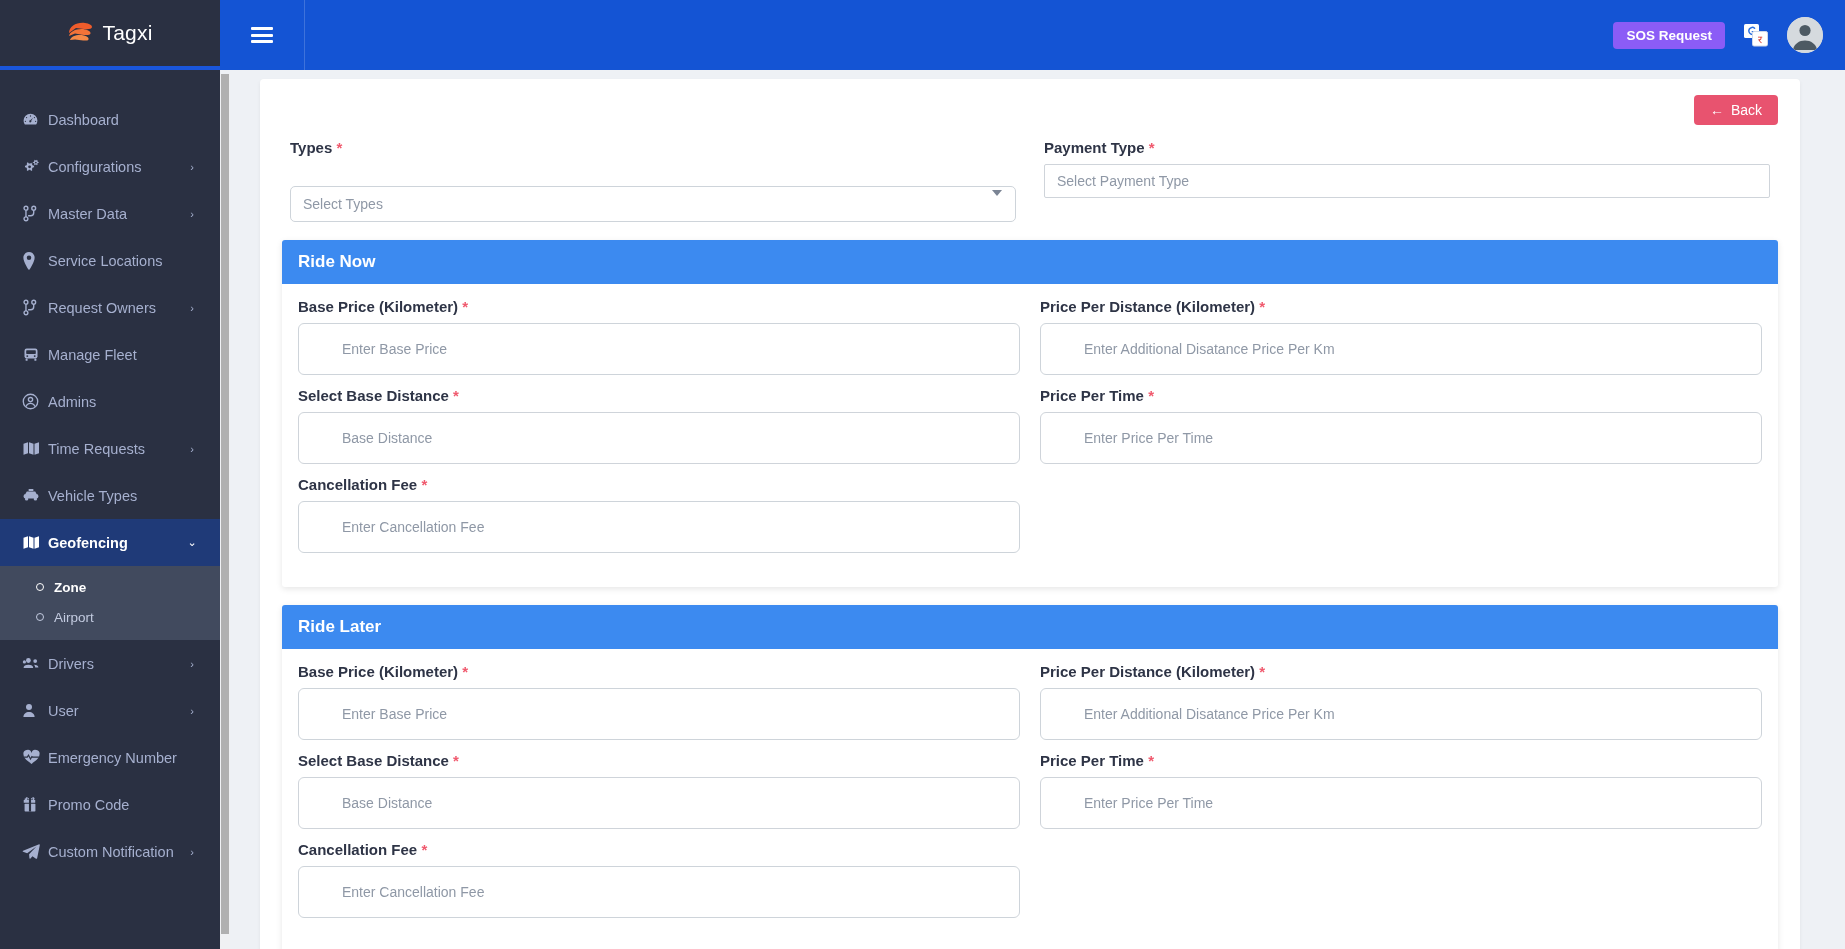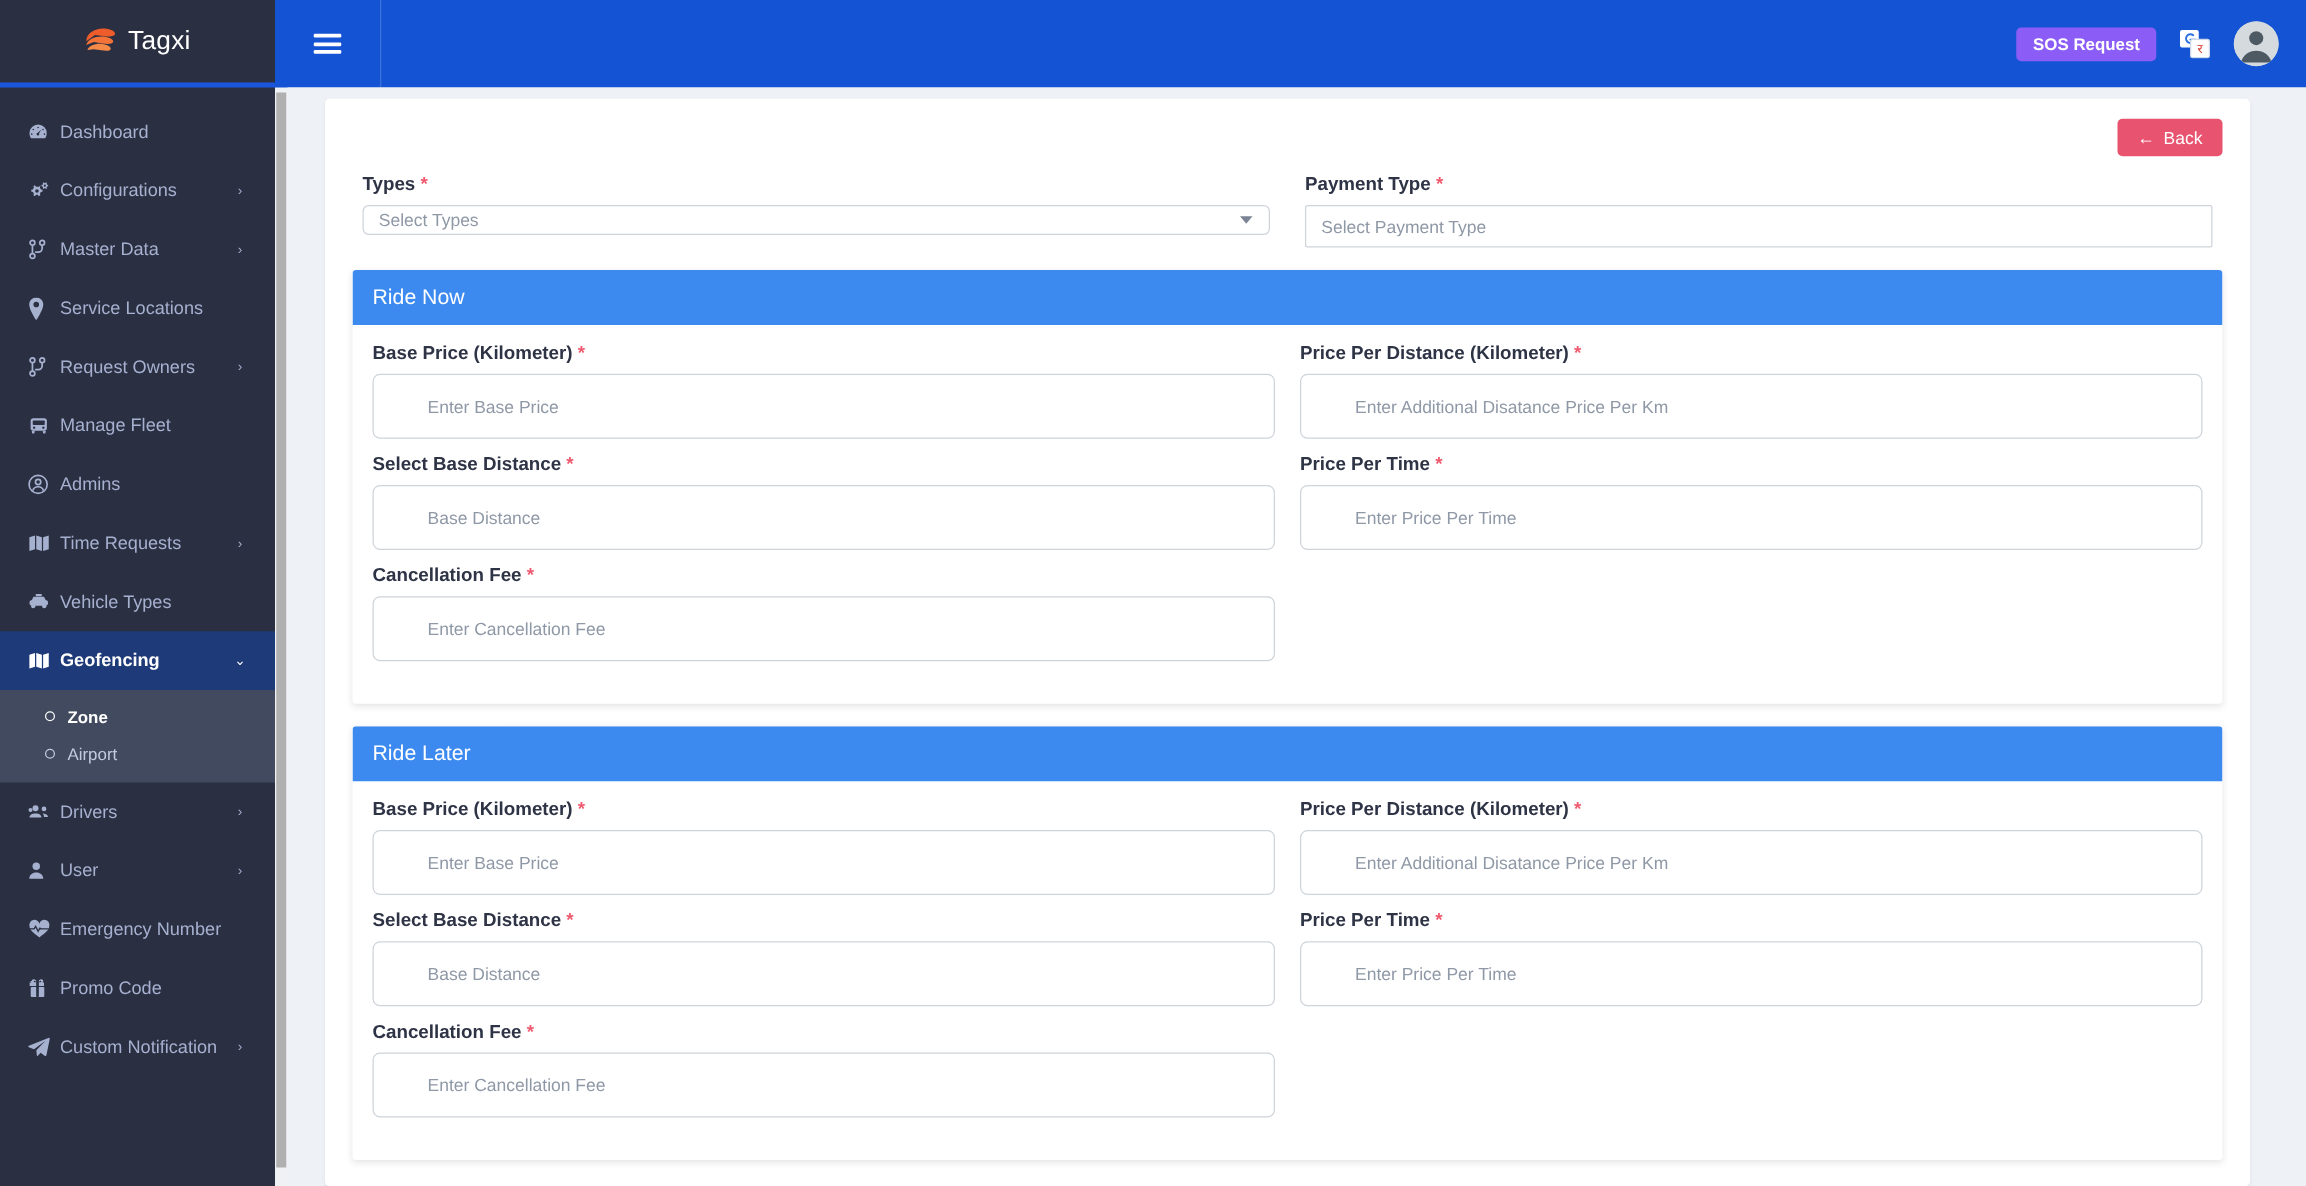--- a/index.html
+++ b/index.html
@@ -22,21 +22,21 @@
     display: flex; align-items: center; justify-content: center;
     gap: 9px;
     background: #2a3042;
     border-bottom: 4px solid #1a56db;
   }
   #brand-logo { width: 26px; height: 24px; display:block; }
   #brand-text {
     color: #ffffff; font-size: 21px; letter-spacing: .2px;
   }
   #sidebar-scroll {
-    height: 875px; padding-top: 12px;
+    height: 875px; padding-top: 26px;
     position: relative;
   }
   .nav-item {
     display: flex; align-items: center;
     height: 47px;
     padding: 0 22px 0 22px;
     color: #a6b0cf;
     font-size: 14.5px;
     cursor: pointer;
     position: relative;
@@ -165,21 +165,21 @@
   .req { color: #f05a6e; font-weight: bold; }
   .inp {
     width: 100%; height: 34px;
     border: 1px solid #ced4da; border-radius: 4px;
     padding: 0 12px; font-size: 14px; color: #495057;
     background: #ffffff;
     font-family: "Liberation Sans", sans-serif;
   }
   .inp::placeholder { color: #8f98a6; }
   .select-wrap { position: relative; }
-  .select-wrap .inp { padding-right: 34px; border-radius: 5px; height: 24px; }
+  .select-wrap .inp { padding-right: 34px; border-radius: 5px; height: 36px; margin-top: 22px; }
   .caret-down {
     position: absolute; right: 14px; top: 50%;
     transform: translateY(-50%);
     width: 0; height: 0;
     border-left: 5px solid transparent;
     border-right: 5px solid transparent;
     border-top: 6px solid #7b8494;
     pointer-events: none;
   }
   .inp.sq { border-radius: 2px; border-color: #cfd4da; }
@@ -188,20 +188,21 @@
     margin-top: 18px;
     background: #ffffff;
     box-shadow: 0 2px 6px rgba(0,0,0,.10);
     border-radius: 3px;
     overflow: hidden;
   }
   .section-head {
     background: #3c8af0; color: #ffffff;
     font-size: 17px;
     padding: 12px 16px;
+    font-weight: bold;
   }
   .section-body { padding: 14px 16px 22px 16px; }
   .row2 { display: flex; gap: 20px; margin-bottom: 12px; }
   .col { flex: 1 1 0; min-width: 0; }
   .col .inp { border-radius: 6px; height: 52px; padding-left: 43px; }
   .spacer-col { flex: 1 1 0; }
 </style>
 </head>
 <body>
 

